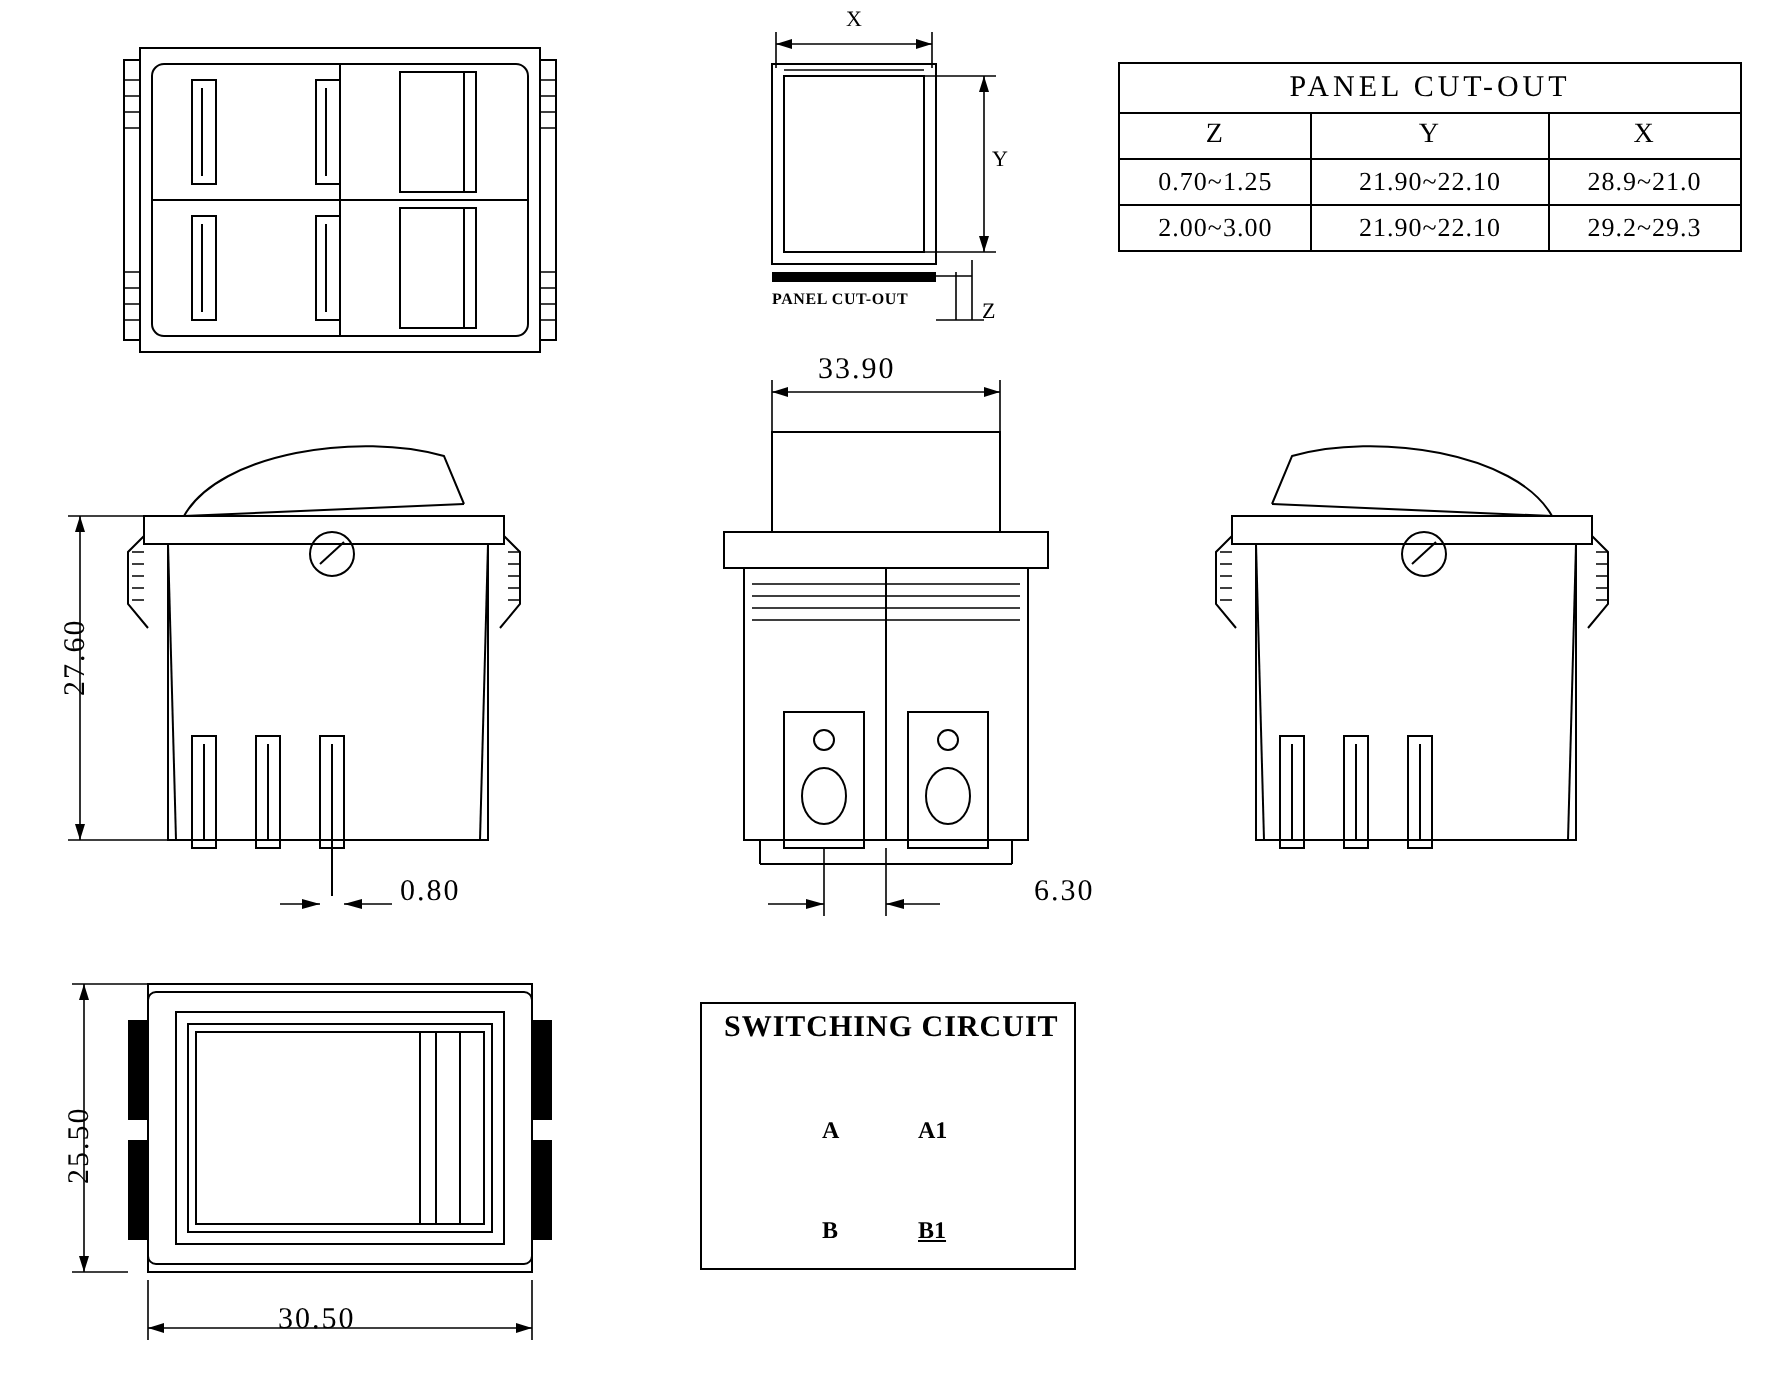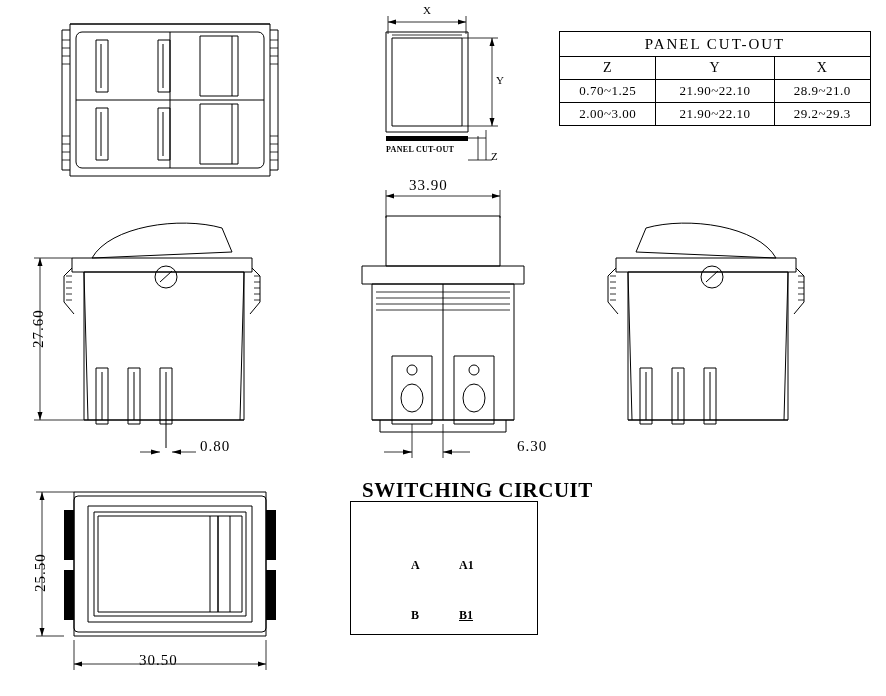--- a/index.html
+++ b/index.html
@@ -102,22 +102,22 @@
     left: 350px;
     top: 501px;
     width: 186px;
     height: 132px;
     border: 1px solid #000;
     background: #fff;
   }
   #switching-title {
     position: absolute;
     left: 362px;
-    top: 478px;
-    font-size: 21px;
+    top: 506px;
+    font-size: 15px;
     font-weight: bold;
     letter-spacing: 0.5px;
     font-family: "Liberation Serif", serif;
   }
   .node-label {
     position: absolute;
     font-size: 12px;
     font-weight: bold;
     font-family: "Liberation Serif", serif;
   }

